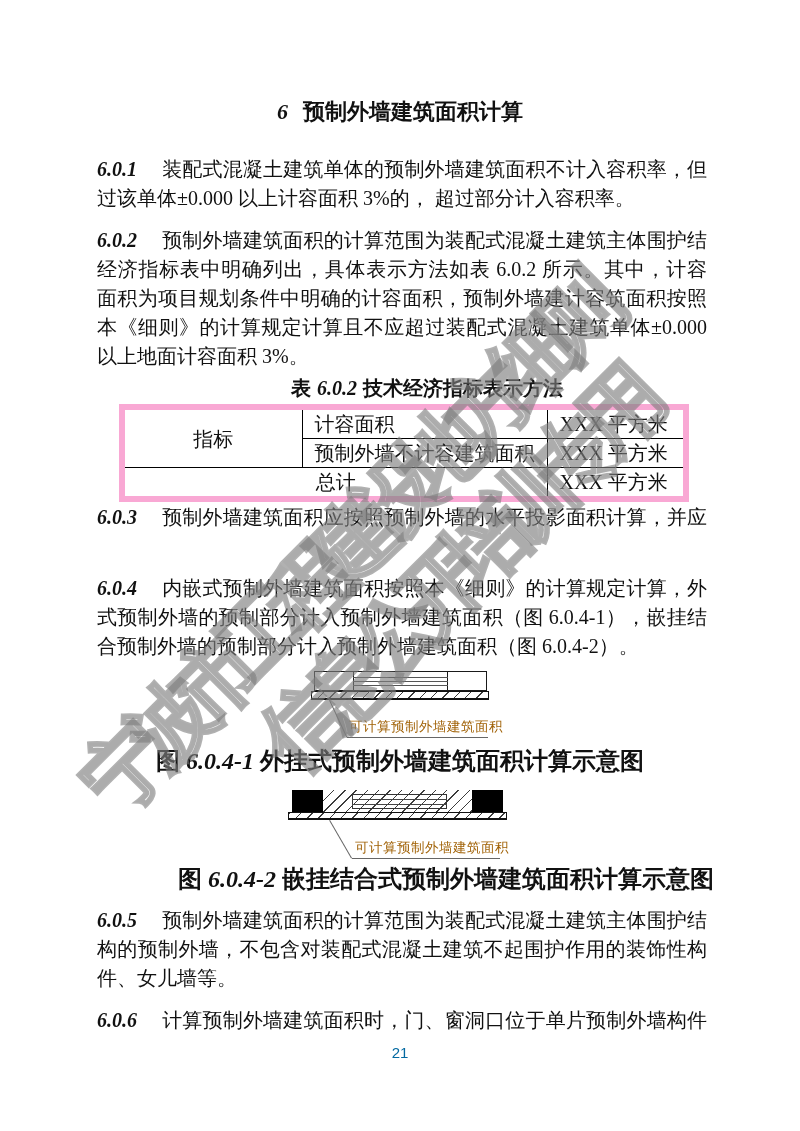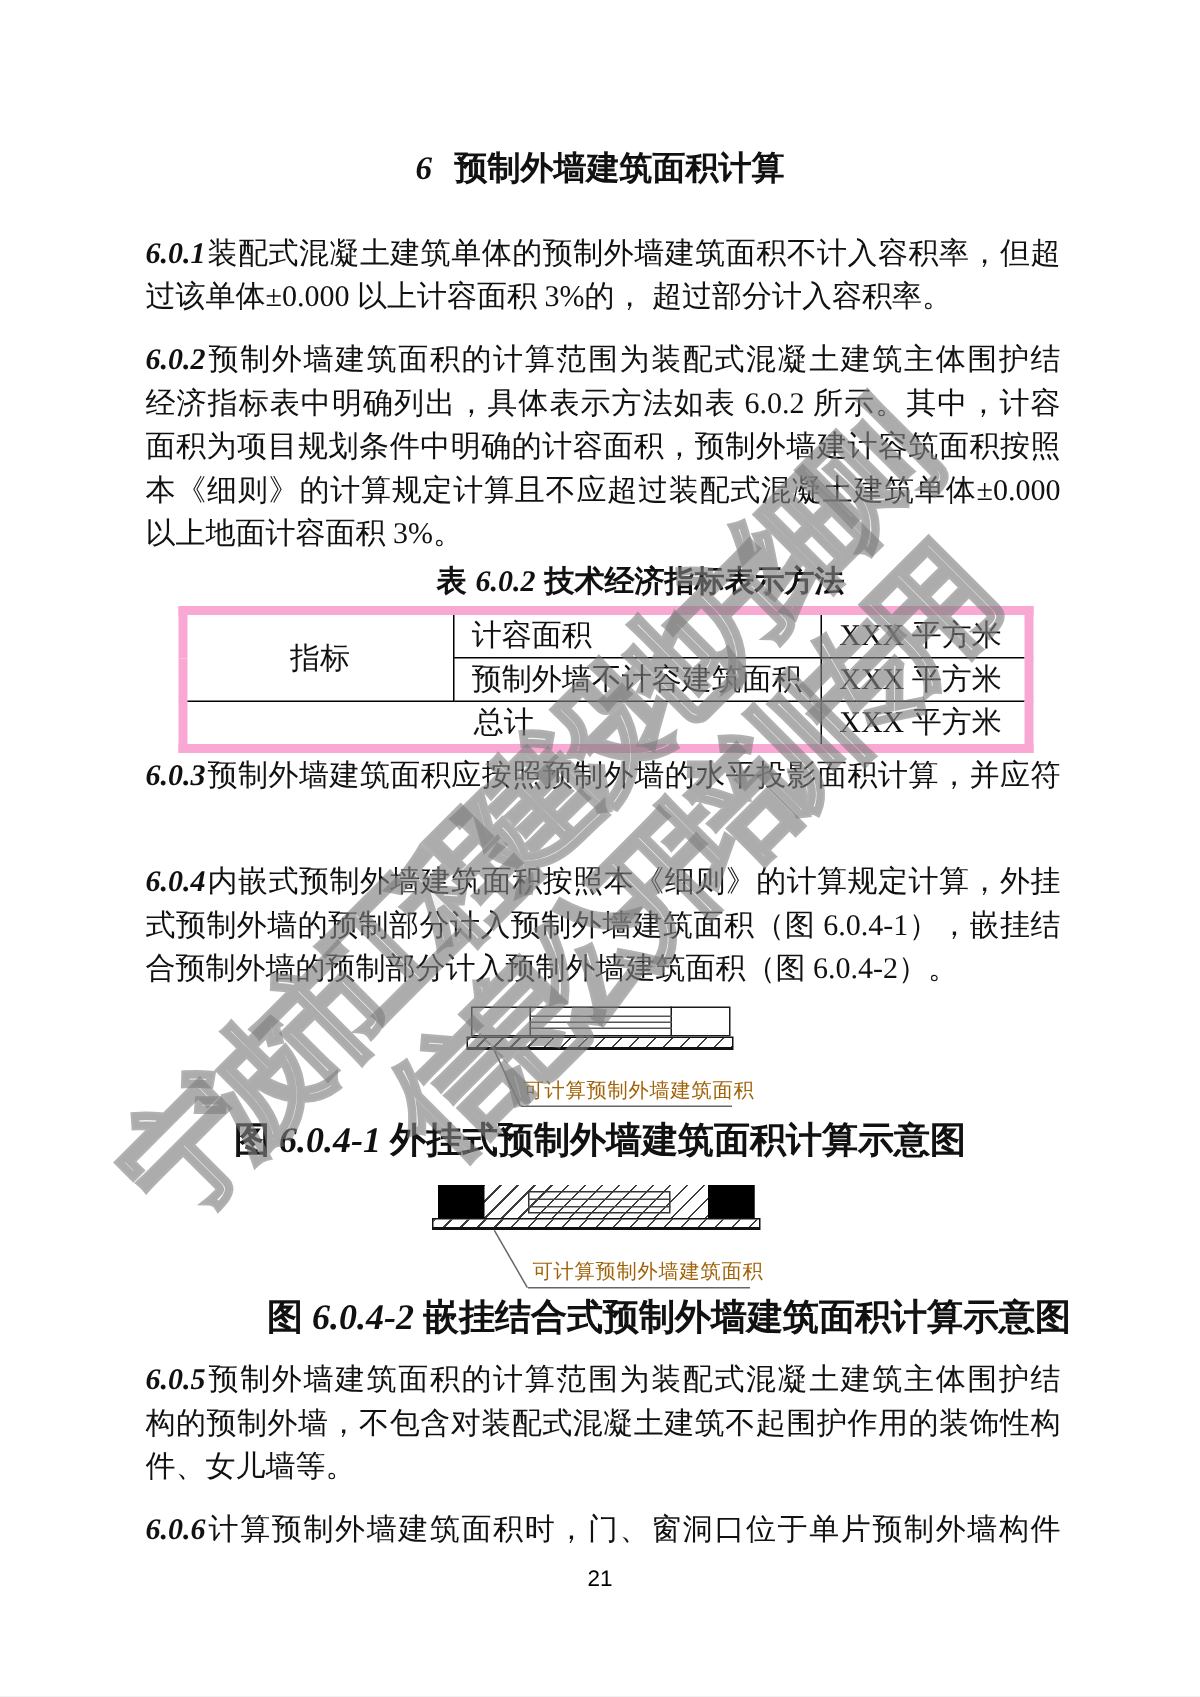--- a/index.html
+++ b/index.html
@@ -22,21 +22,21 @@
   
   .doc-title{
     position:absolute; left:0; top:99px; width:100%; text-align:center;
     font-size:22px; font-weight:bold; line-height:26px;
   }
   .doc-title .tnum{font-style:italic; margin-right:15px;}
   
   .para{position:absolute; left:97px; width:610px; font-size:20px; line-height:29px;}
   .pline{text-align:justify; text-align-last:justify; text-justify:inter-character; height:29px; overflow:hidden;}
   .pline.last{text-align-last:auto;}
-  .secnum{font-weight:bold; font-style:italic; margin-right:1px;}
+  .secnum{font-weight:bold; font-style:italic; margin-right:25px;}
   .p1{top:155px;} .p2{top:226px;} .p3{top:503px;} .p4{top:574px;}
   .p5{top:906px;} .p6{top:1006px;}
   
   .tbl-caption{
     position:absolute; left:0; top:376px; width:100%; text-align:center;
     font-size:20px; font-weight:bold; line-height:24px;padding-left:27px;
   }
   .tbl-caption .cnum, .fig-caption .cnum{font-style:italic; margin:0 6px;}
   table.spec{
     position:absolute; left:119px; top:404px; width:564px;
@@ -60,21 +60,21 @@
     position:absolute; font-size:13.5px; line-height:16px; color:#a16207;
     white-space:nowrap; letter-spacing:0.5px;
   }
   .fig-caption{
     position:absolute; left:0; width:100%; text-align:center;
     font-size:24px; font-weight:bold; line-height:25px;
   }
   
   .pagenum{
     position:absolute; left:0; top:1044px; width:100%; text-align:center;
-    font-size:15px; font-family:"Liberation Sans","DejaVu Sans",sans-serif; color:#000000;
+    font-size:15px; font-family:"Liberation Sans","DejaVu Sans",sans-serif; color:#0369a1;
   }
 </style>
 </head>
 <body>
 
 <div class="page">
 
   <div class="wm wm1">宁波市工程建设地方细则</div>
   <div class="wm wm2">信息公开培训专用</div>
 

